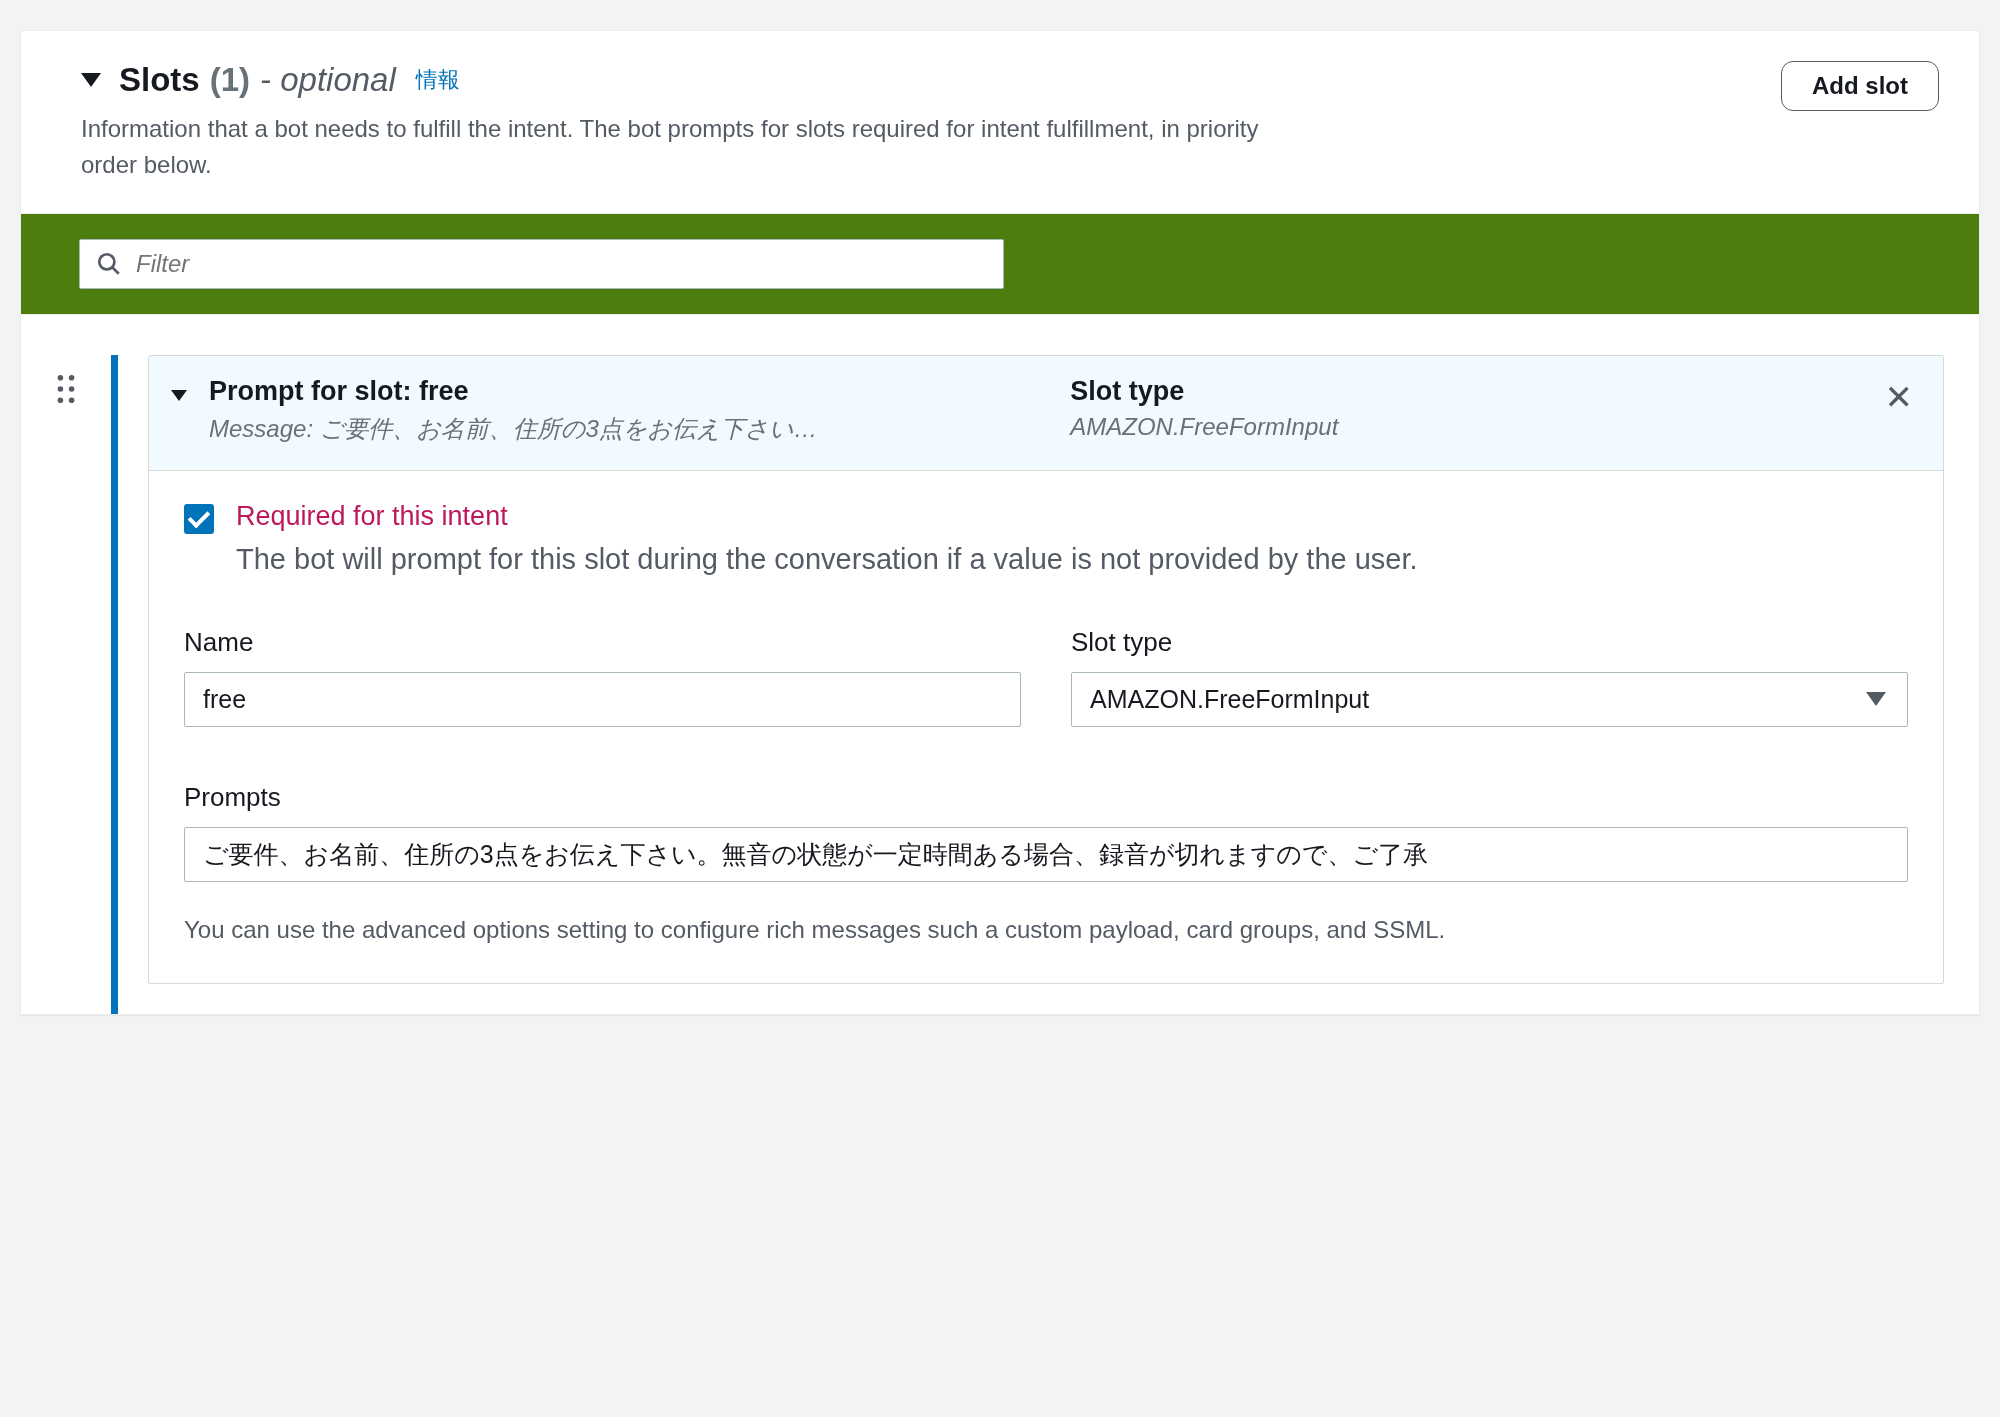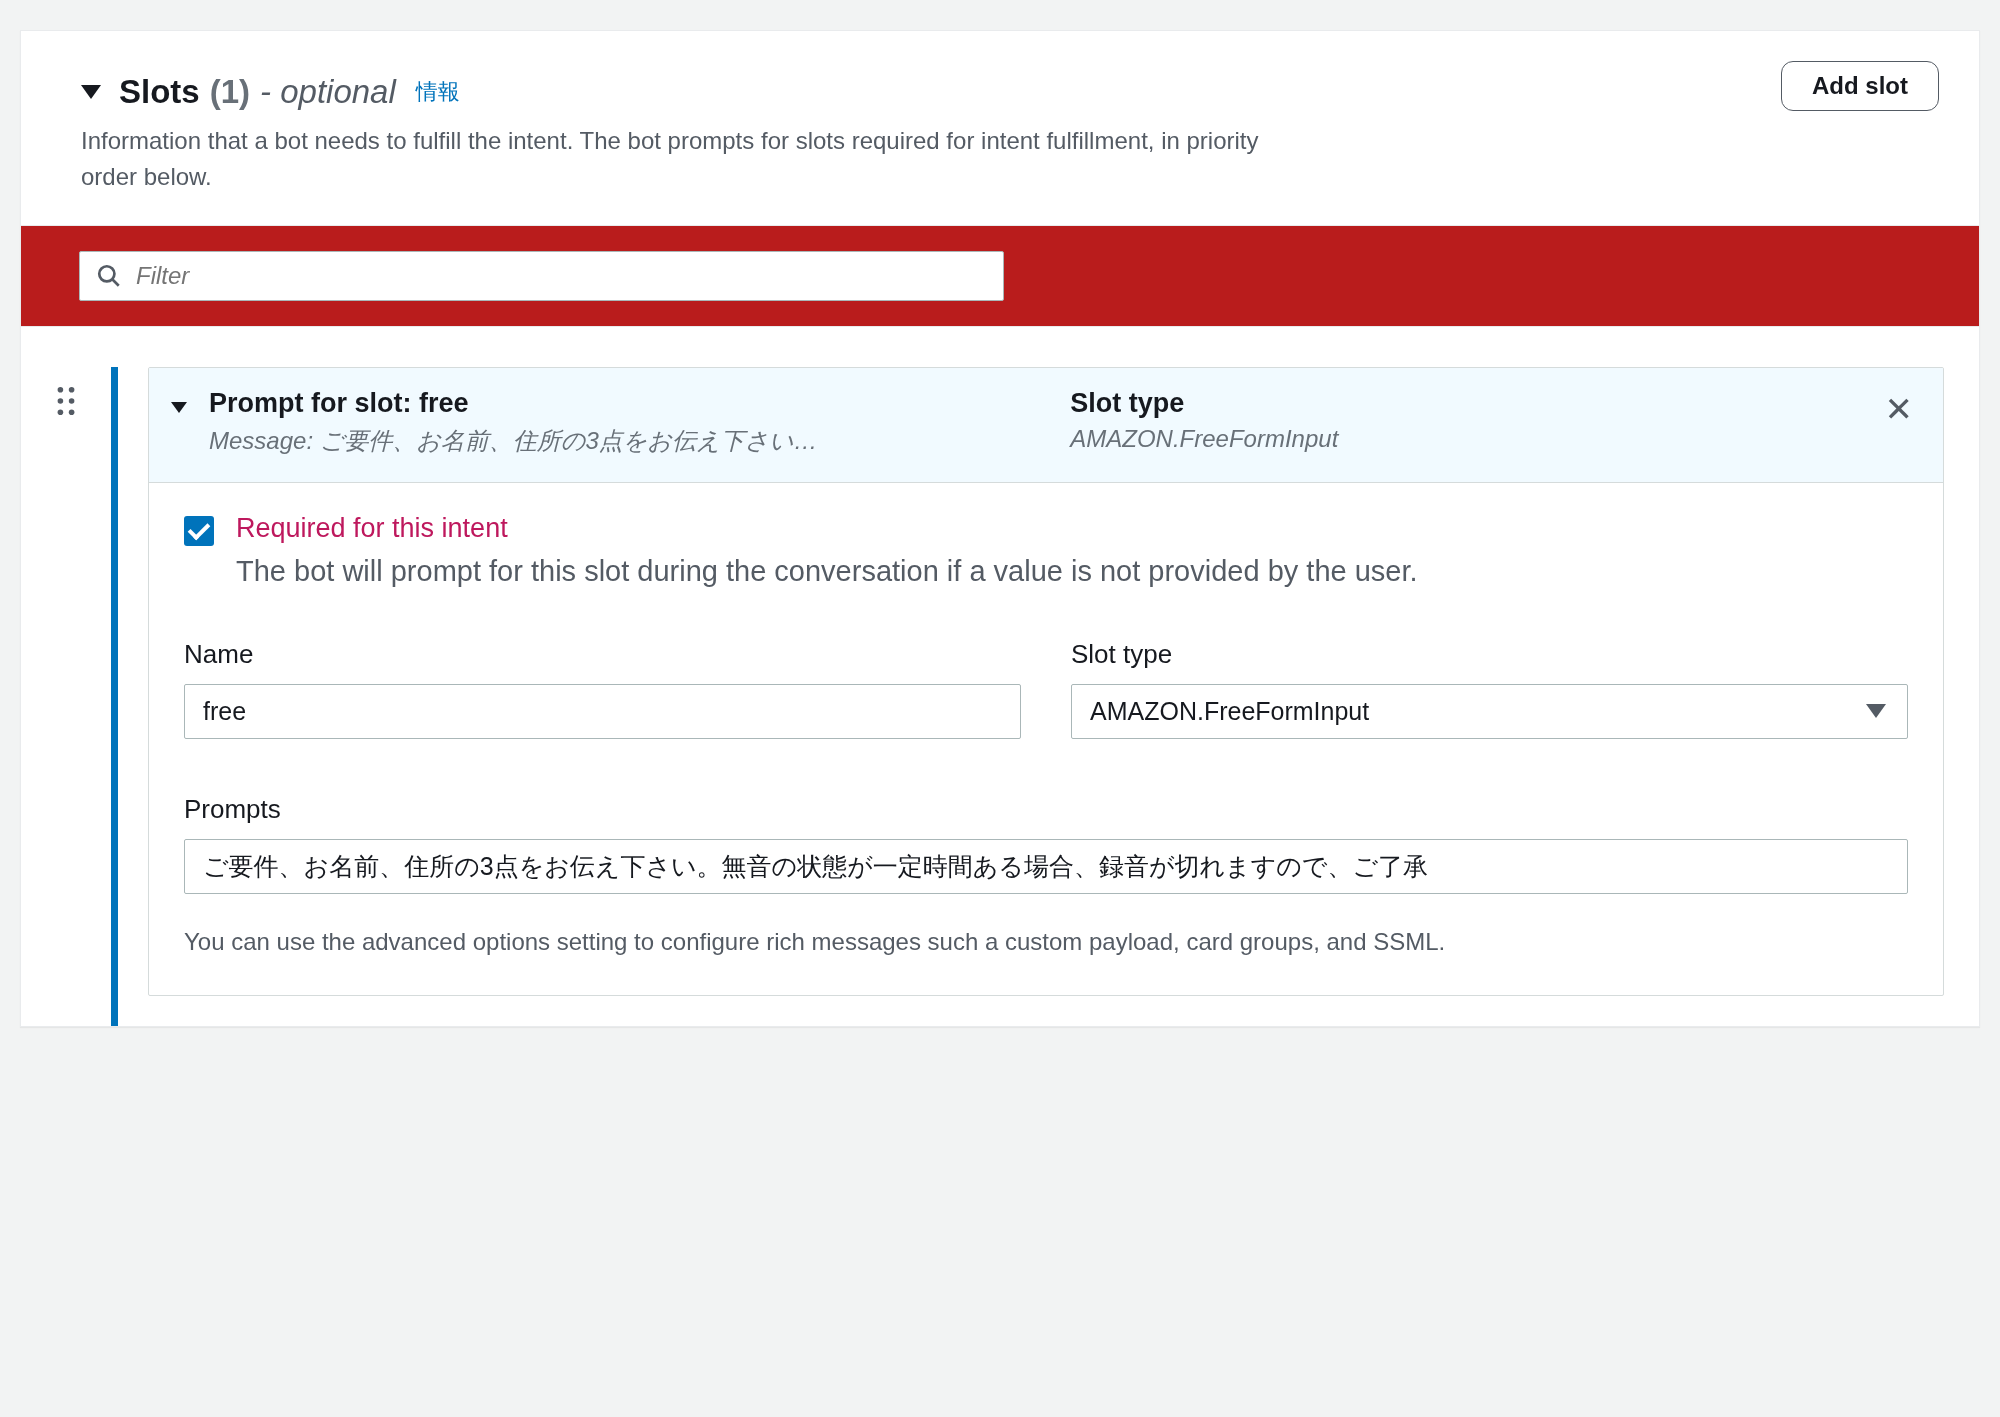--- a/index.html
+++ b/index.html
@@ -19,21 +19,20 @@
       display: flex;
       justify-content: space-between;
       align-items: flex-start;
       padding: 30px 40px 30px 60px;
       border-bottom: 1px solid #e9ebed;
     }
     .section-title-row {
       display: flex;
       align-items: center;
       gap: 10px;
-      margin-top: 12px;
     }
     .caret {
       width: 0; height: 0;
       border-left: 10px solid transparent;
       border-right: 10px solid transparent;
       border-top: 14px solid #16191f;
       margin-right: 8px;
     }
     .section-title {
       font-size: 33px;
@@ -61,21 +60,21 @@
       border: 1.5px solid #545b64;
       color: #16191f;
       font-weight: 700;
       font-size: 24px;
       padding: 10px 30px;
       border-radius: 12px;
       cursor: pointer;
     }
     .filter-bar {
       padding: 25px 40px 25px 58px;
-      background: #b91c1c;
+      background: #4d7c0f;
       border-bottom: 1px solid #e9ebed;
     }
     .filter-input-wrap {
       display: flex;
       align-items: center;
       border: 1.5px solid #aab7b8;
       border-radius: 2px;
       background: #fff;
       padding: 10px 16px;
       width: 925px;

